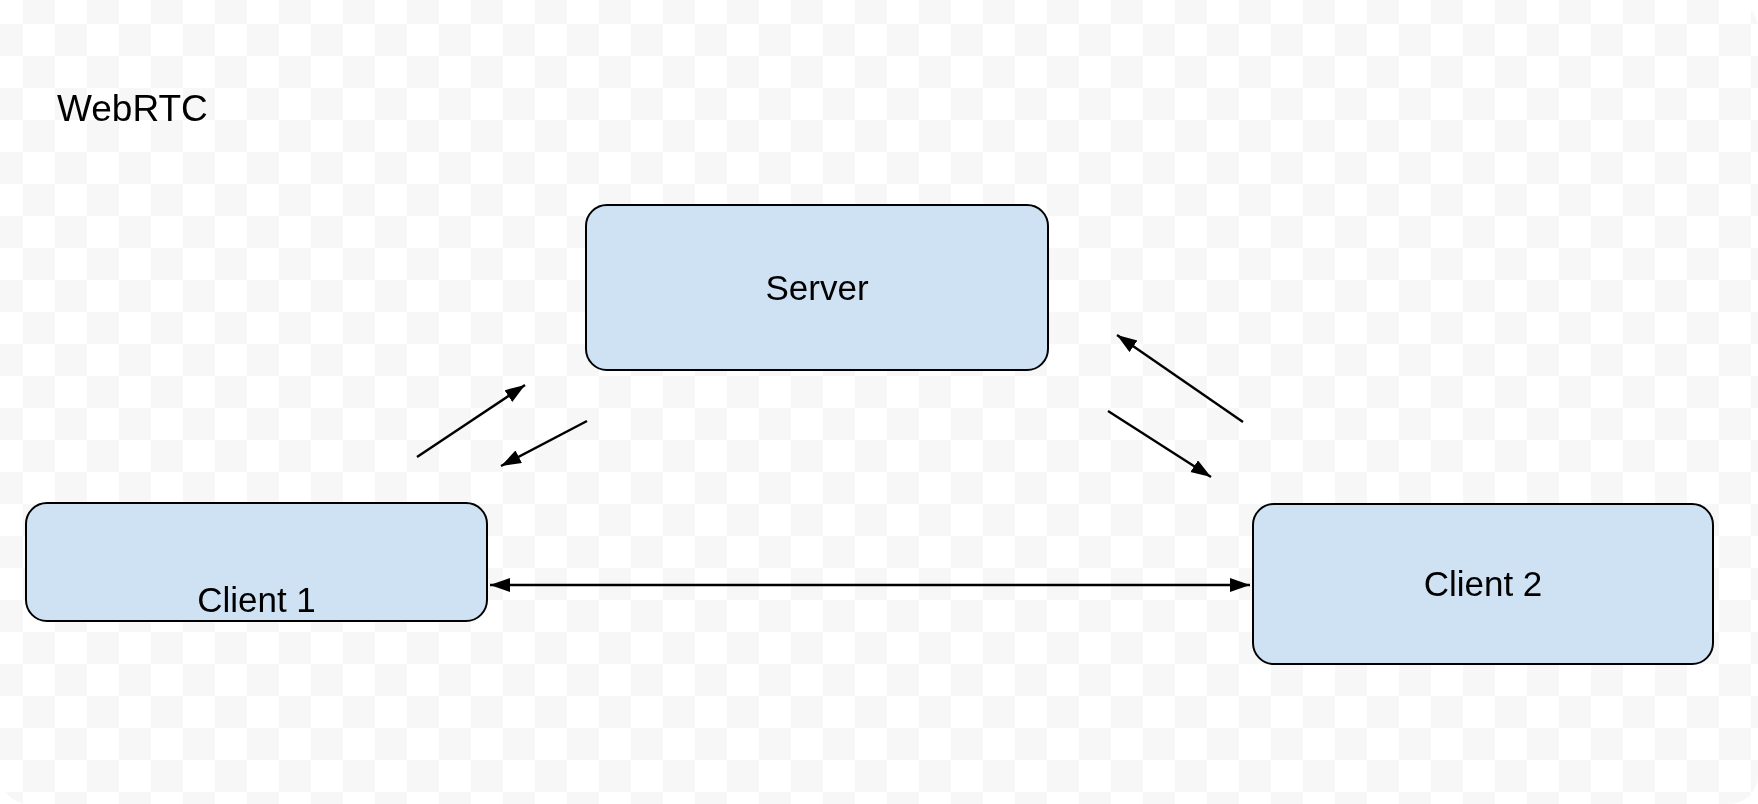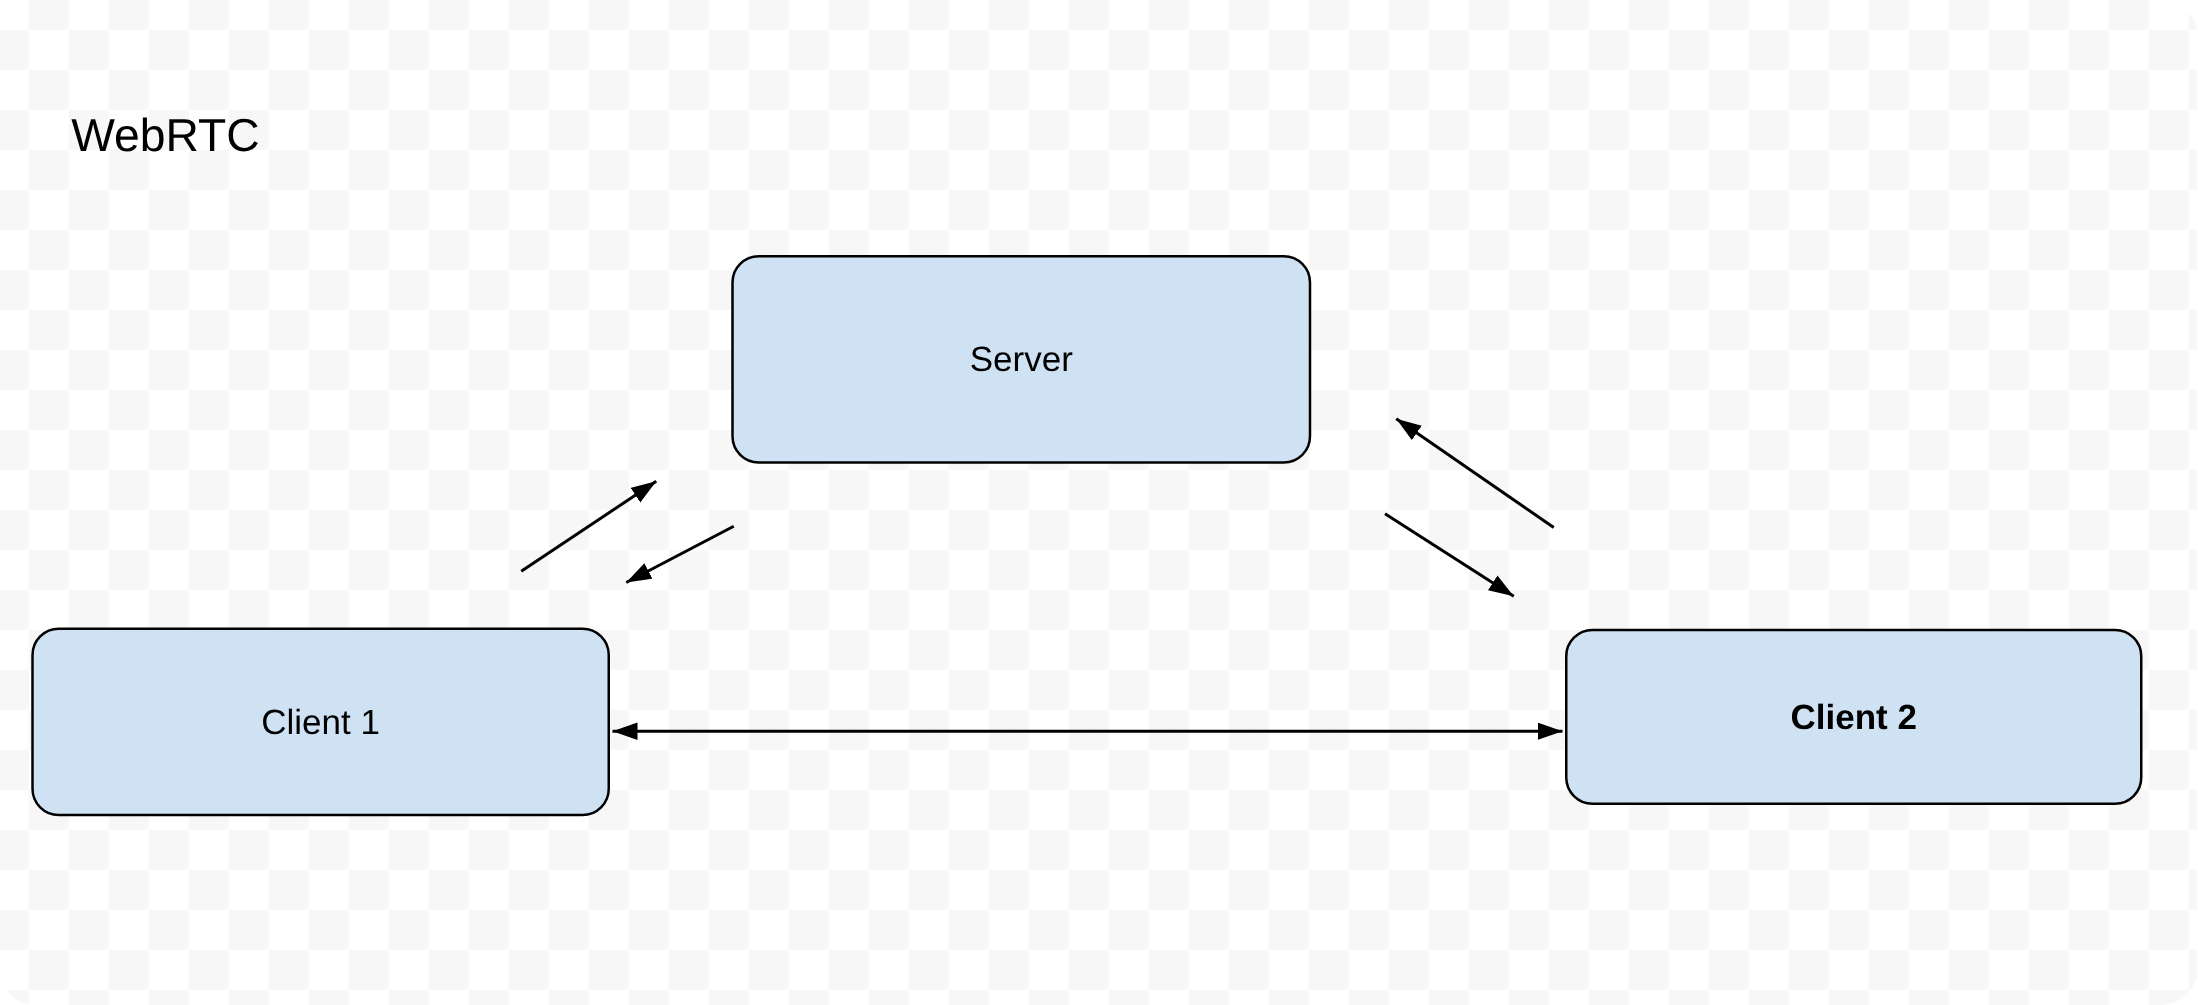--- a/index.html
+++ b/index.html
@@ -34,28 +34,28 @@
 
   .node {
     position: absolute;
     box-sizing: border-box;
     background: var(--node-fill, #cfe2f3);
     border: 2px solid var(--node-border, #000000);
     border-radius: 22px;
     display: flex;
     align-items: center;
     justify-content: center;
-    font-size: 28px;
+    font-size: 35px;
     color: var(--text, #000000);
     white-space: nowrap;
   }
 
   .node-server  { left: 585px;  top: 204px; width: 464px; height: 167px; }
-  .node-client1 { left: 25px;   top: 502px; width: 463px; height: 151px; }
-  .node-client2 { left: 1252px; top: 503px; width: 462px; height: 141px; font-weight: bold; }
+  .node-client1 { left: 25px;   top: 502px; width: 463px; height: 120px; align-items: flex-end; }
+  .node-client2 { left: 1252px; top: 503px; width: 462px; height: 162px; }
 
   svg.edges {
     position: absolute;
     left: 0;
     top: 0;
     pointer-events: none;
   }
   svg.edges line {
     stroke: var(--arrow, #000000);
     stroke-width: 2.4px;

